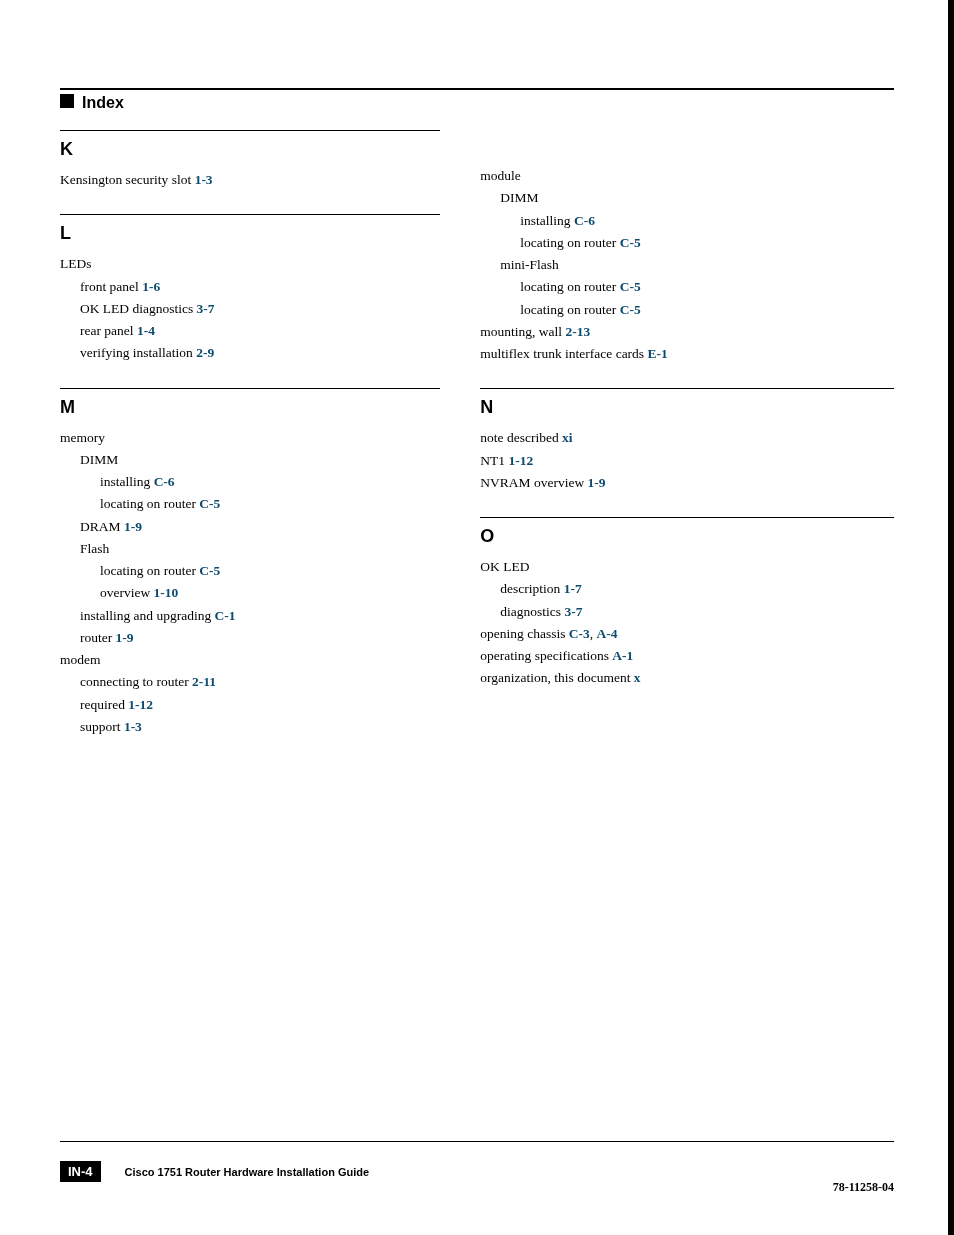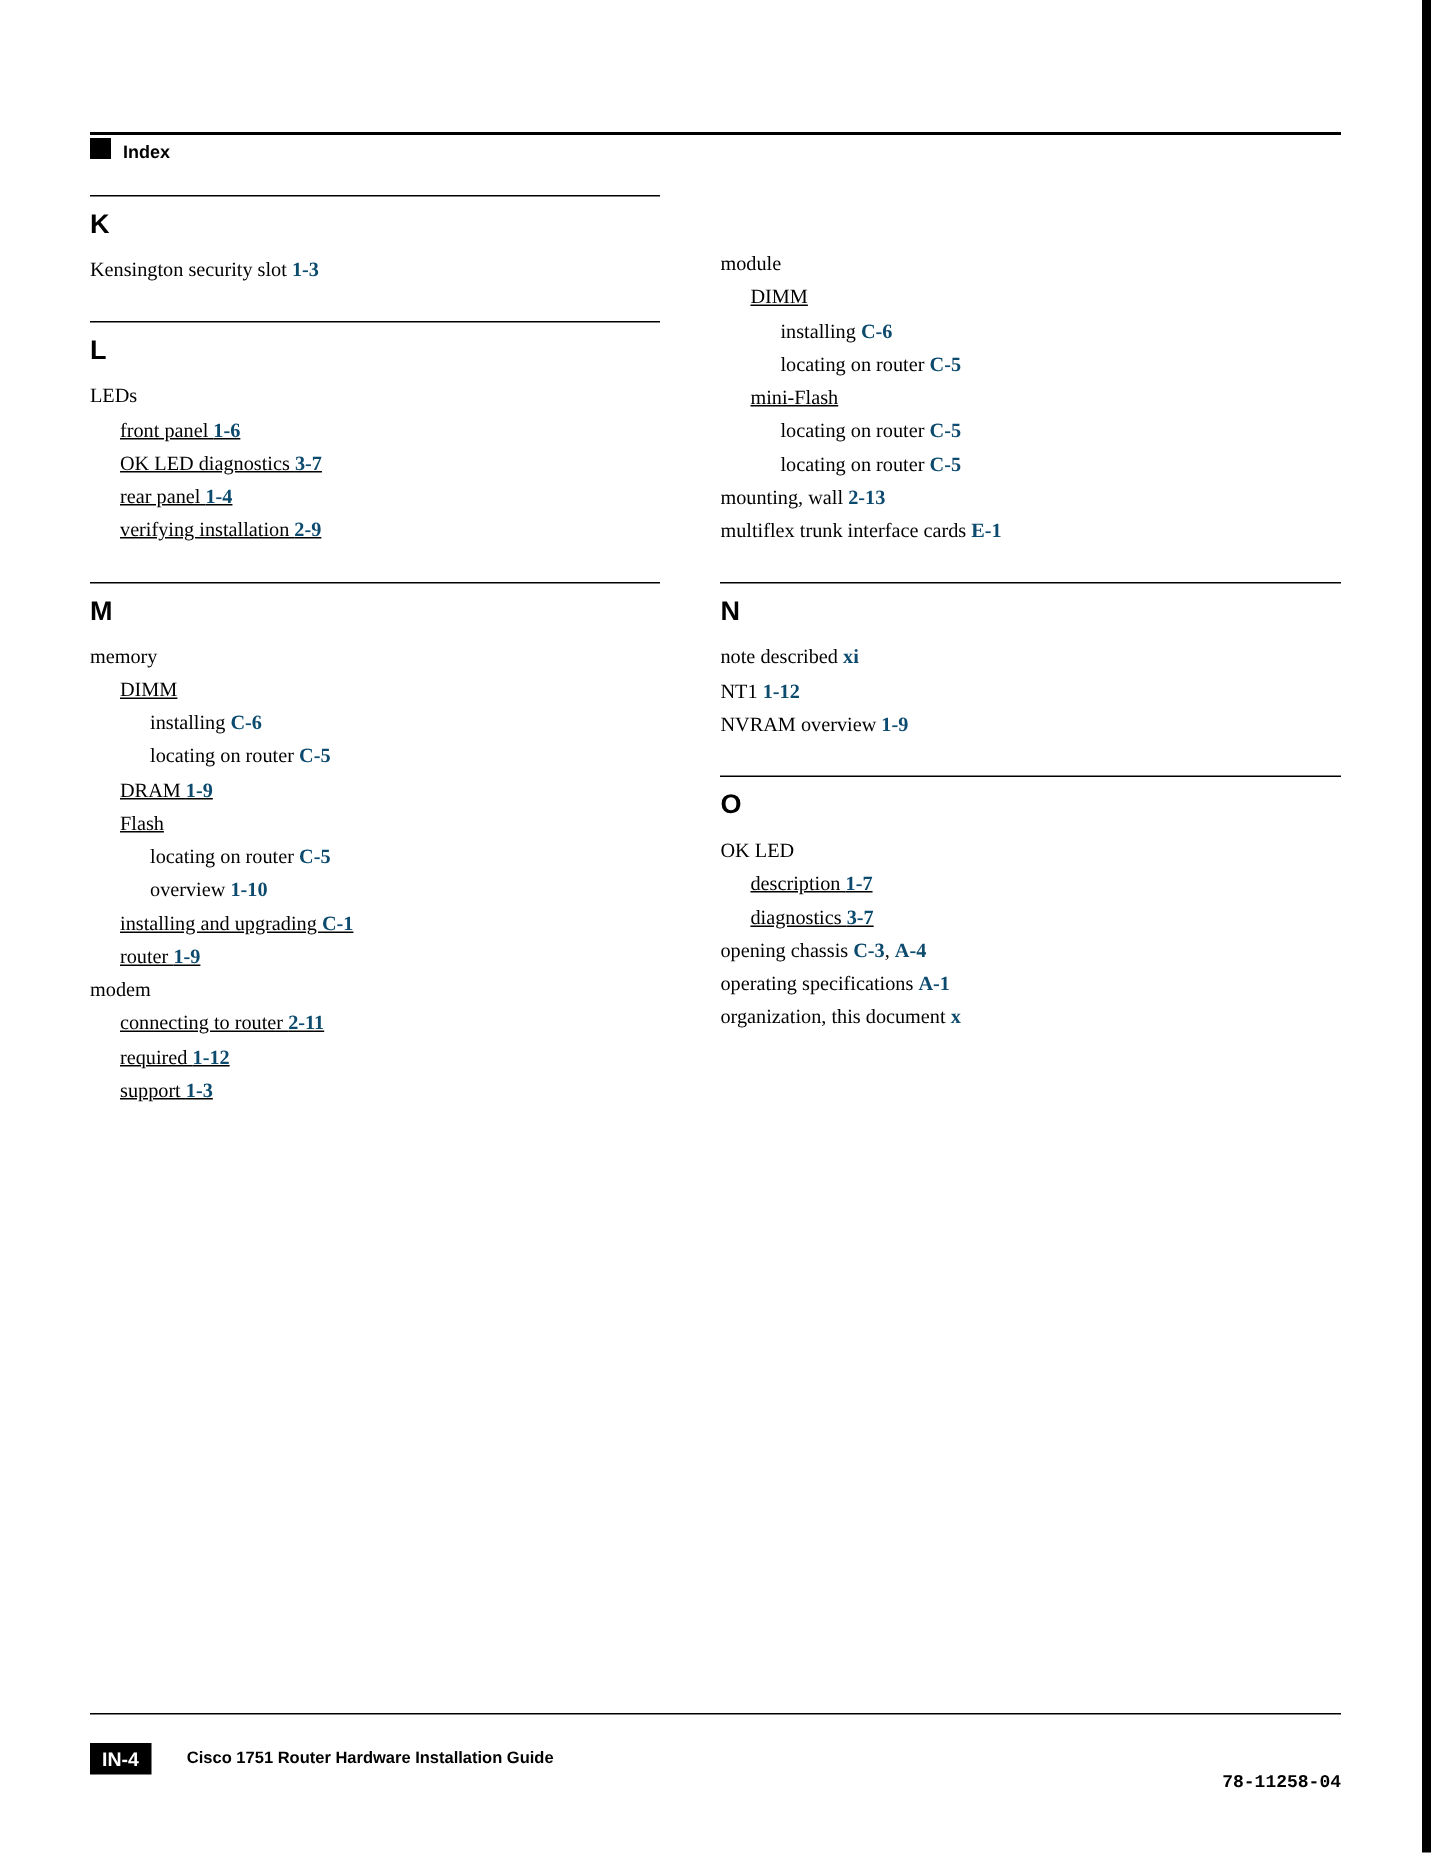--- a/index.html
+++ b/index.html
@@ -35,21 +35,21 @@
     .header-bar .header-square {
       width: 14px;
       height: 14px;
       background: #000;
       margin-right: 8px;
       flex-shrink: 0;
     }
 
     .header-bar .header-title {
       font-family: Arial, Helvetica, sans-serif;
-      font-size: 12px;
+      font-size: 16px;
       font-weight: bold;
       padding-top: 4px;
     }
 
     
     .content {
       position: absolute;
       top: 130px;
       left: 60px;
       right: 60px;
@@ -91,21 +91,20 @@
       font-size: 13.5px;
       line-height: 1.5;
     }
 
     .index-entry.level-0 {
       margin-left: 0;
     }
 
     .index-entry.level-1 {
       margin-left: 20px;
-      text-decoration: underline;
     }
 
     .index-entry.level-2 {
       margin-left: 40px;
     }
 
     .index-link {
       color: #0c4a6e;
       font-weight: bold;
       text-decoration: none;
@@ -146,21 +145,21 @@
       padding: 3px 8px;
     }
 
     .footer-title {
       font-family: Arial, Helvetica, sans-serif;
       font-size: 11px;
       font-weight: bold;
     }
 
     .footer-right {
-      font-family: Liberation Mono, monospace;
+      font-family: Liberation Serif, serif;
       font-size: 12px;
       font-weight: bold;
       margin-top: 32px;
     }
 
     
     .page-right-bar {
       position: absolute;
       top: 0;
       right: 0;

